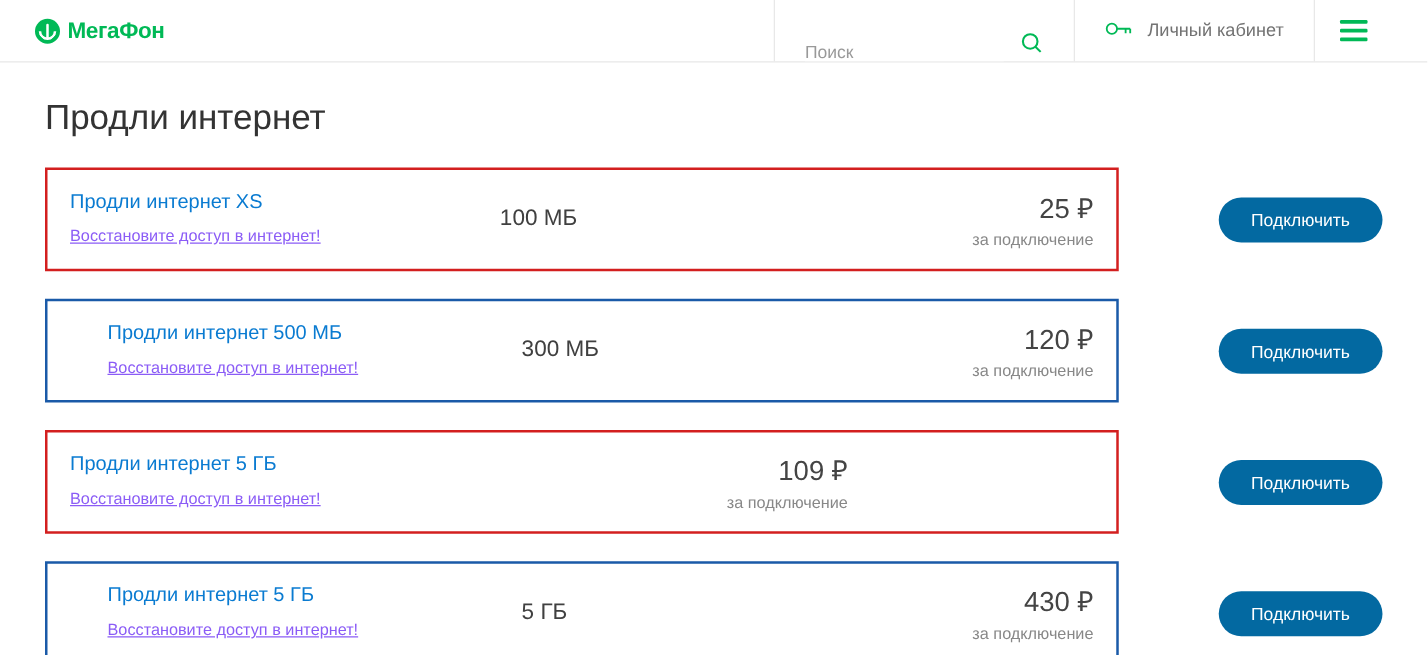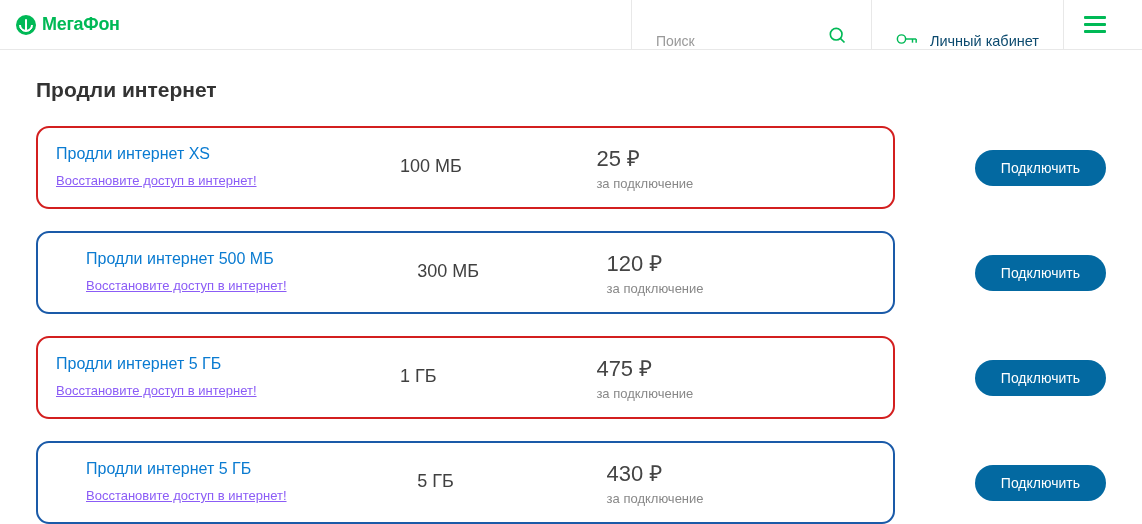--- a/index.html
+++ b/index.html
@@ -1,42 +1,42 @@
 <!DOCTYPE html>
 <html><head>
   <meta charset="utf-8">
   <style>
     * { margin: 0; padding: 0; box-sizing: border-box; }
     body { font-family: -apple-system, BlinkMacSystemFont, "Segoe UI", Arial, sans-serif; background: #fff; width: 1142px; }
-    .header { height: 50px; display: flex; align-items: center; border-bottom: 1px solid #e8e8e8; padding: 0 16px; }
+    .header { height: 50px; display: flex; align-items: center; border-bottom: 1px solid #e8e8e8; padding: 0 28px; }
     .logo { display: flex; align-items: center; gap: 6px; }
     .logo-icon { width: 20px; height: 20px; background: #00b956; border-radius: 50%; display: flex; align-items: center; justify-content: center; position: relative; }
     .logo-icon::before { content: ''; position: absolute; left: 45%; top: 20%; bottom: 20%; width: 2px; background: #fff; border-radius: 2px; }
     .logo-icon::after { content: ''; position: absolute; width: 10px; height: 10px; border: 2px solid #fff; border-radius: 50%; border-top-color: transparent; border-right-color: transparent; transform: rotate(-45deg); }
     .logo-text { color: #00b956; font-weight: bold; font-size: 18px; letter-spacing: -0.3px; }
     .header-spacer { flex: 1; }
     .search-box { display: flex; align-items: flex-end; gap: 12px; padding: 0 24px; height: 100%; border-left: 1px solid #e8e8e8; width: 240px; }
     .search-input { border: none; outline: none; font-size: 14px; width: 100%; color: #999; }
     .search-input::placeholder { color: #999; }
     .search-icon { color: #00b956; }
-    .cabinet { display: flex; align-items: flex-end; gap: 12px; padding: 0 24px; height: 100%; border-left: 1px solid #e8e8e8; font-size: 14.5px; color: #0c4a6e; cursor: pointer; }
+    .cabinet { display: flex; align-items: center; gap: 12px; padding: 0 24px; height: 100%; border-left: 1px solid #e8e8e8; font-size: 14.5px; color: #737373; cursor: pointer; }
     .key-icon { color: #00b956; }
     .menu-btn { display: flex; flex-direction: column; gap: 4px; padding: 0 20px; height: 100%; align-items: center; justify-content: center; border-left: 1px solid #e8e8e8; cursor: pointer; }
     .menu-btn span { display: block; width: 22px; height: 3px; background: #00b956; border-radius: 1px; }
     .content { padding: 28px 36px; }
-    .page-title { font-size: 21px; font-weight: 700; color: #333; margin-bottom: 24px; }
+    .page-title { font-size: 28px; font-weight: 400; color: #333; margin-bottom: 24px; }
     .plan-row { display: flex; align-items: center; margin-bottom: 22px; }
-    .plan-card { flex: 1; border: 2.5px solid; border-radius: 13px; padding: 14px 18px 16px; display: flex; align-items: center; margin-right: 80px; }
+    .plan-card { flex: 1; border: 2.5px solid; border-radius: 0; padding: 14px 18px 16px; display: flex; align-items: center; margin-right: 80px; }
     .plan-card.red { border-color: #d31f1f; }
     .plan-card.blue { border-color: #1a5aa8; padding-left: 48px; }
     .plan-left { width: 42%; }
     .plan-name { color: #0a7bd1; font-size: 16px; margin-bottom: 10px; cursor: pointer; }
     .plan-desc { color: #8b5cf6; font-size: 13px; text-decoration: underline; }
     .plan-volume { width: 24%; font-size: 18px; font-weight: 300; color: #404040; }
-    .plan-price { width: 34%; }
+    .plan-price { width: 34%; text-align: right; }
     .price-val { font-size: 22px; font-weight: 300; color: #444; margin-bottom: 4px; }
     .price-note { color: #888; font-size: 13px; }
     .connect-btn { background: #0369a1; color: #fff; border: none; border-radius: 22px; padding: 10px 26px; font-size: 14px; cursor: pointer; white-space: nowrap; }
   </style>
 </head>
 <body>
 
 <div class="header">
   <div class="logo">
     <span class="logo-icon"></span>
@@ -100,23 +100,22 @@
       </div>
     </div>
     <button class="connect-btn">Подключить</button>
   </div>
       <div class="plan-row">
     <div class="plan-card red">
       <div class="plan-left">
         <div class="plan-name">Продли интернет 5 ГБ</div>
         <div class="plan-desc">Восстановите доступ в интернет!</div>
       </div>
-      <div class="plan-volume">1 ГБ</div>
       <div class="plan-price">
-        <div class="price-val">475 ₽</div>
+        <div class="price-val">109 ₽</div>
         <div class="price-note">за подключение</div>
       </div>
     </div>
     <button class="connect-btn">Подключить</button>
   </div>
       <div class="plan-row">
     <div class="plan-card blue">
       <div class="plan-left">
         <div class="plan-name">Продли интернет 5 ГБ</div>
         <div class="plan-desc">Восстановите доступ в интернет!</div>

